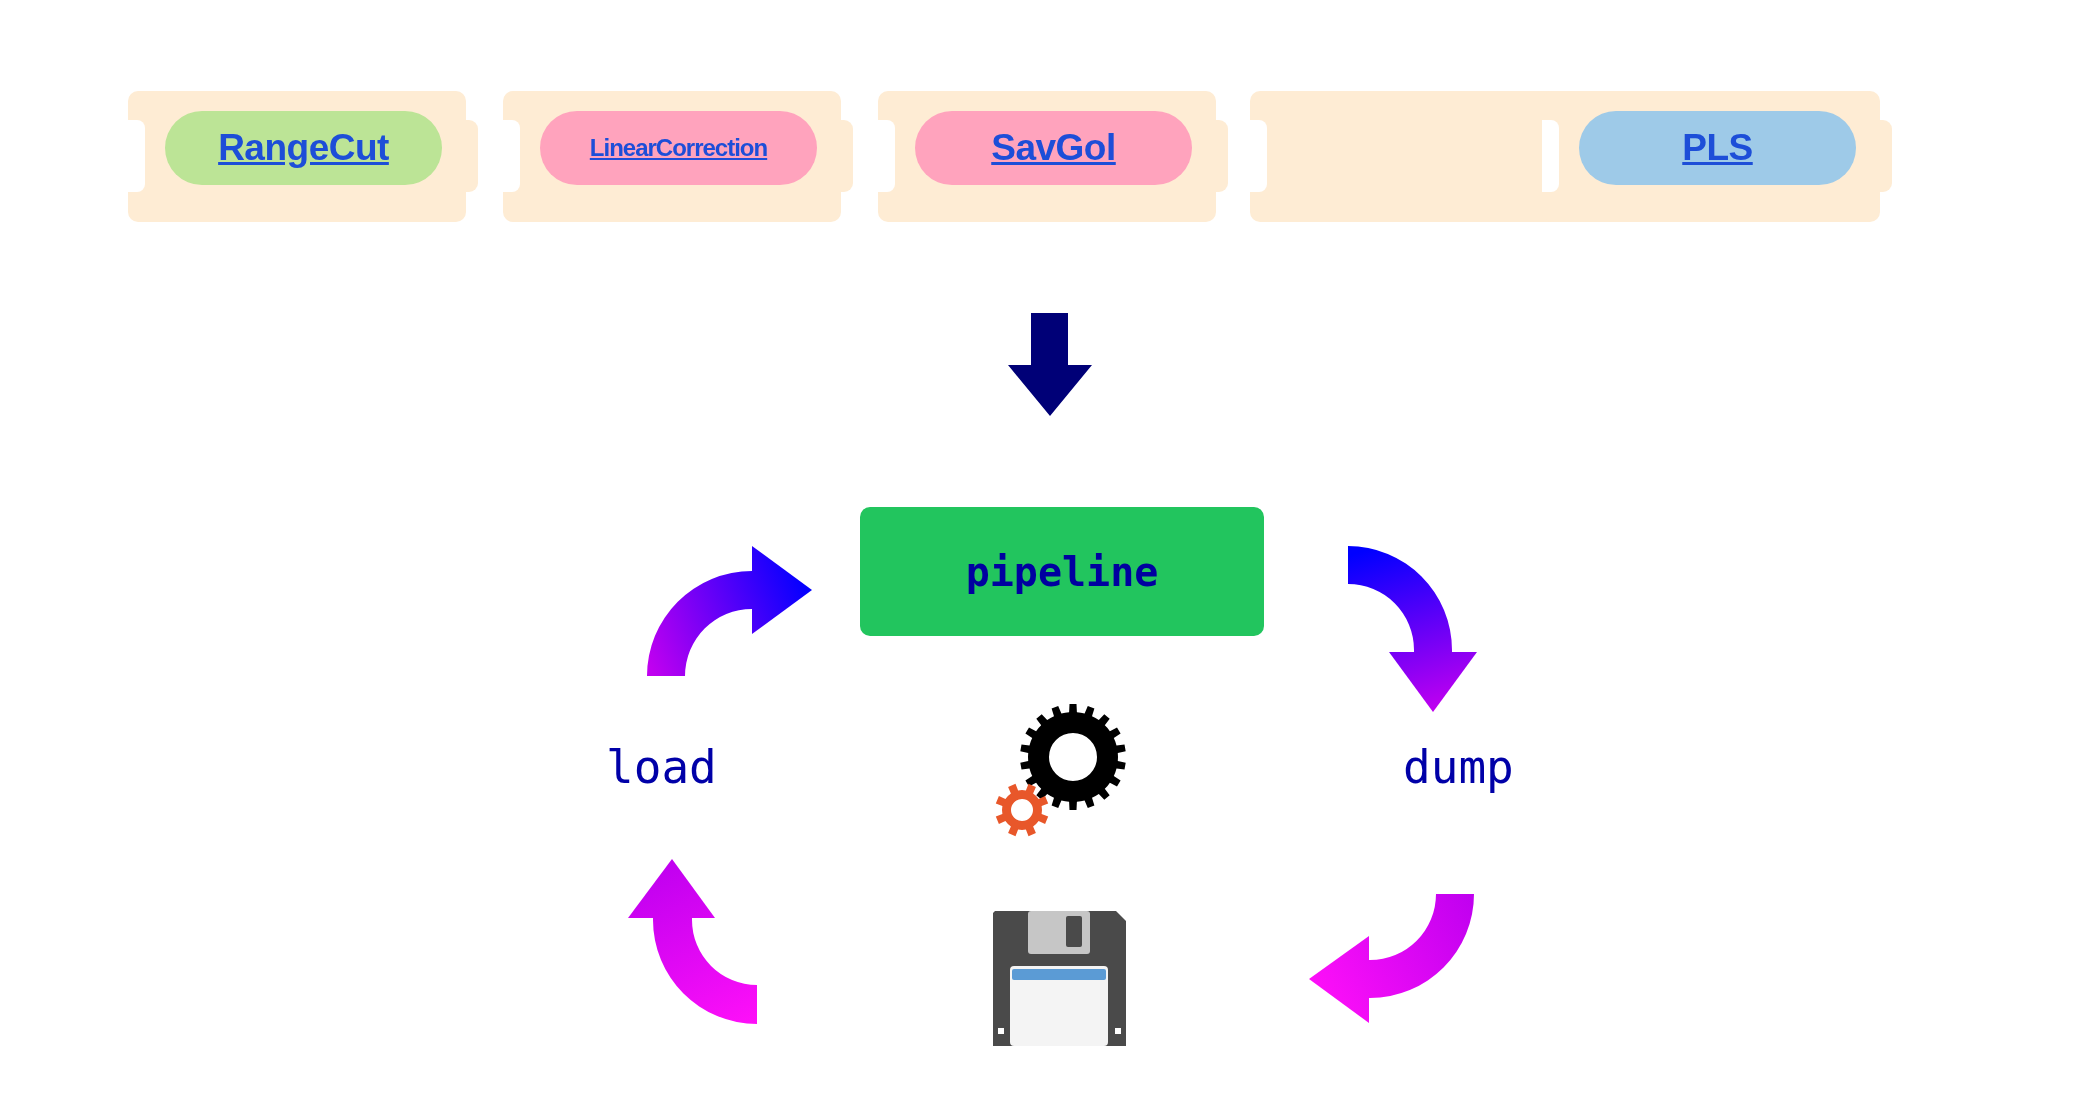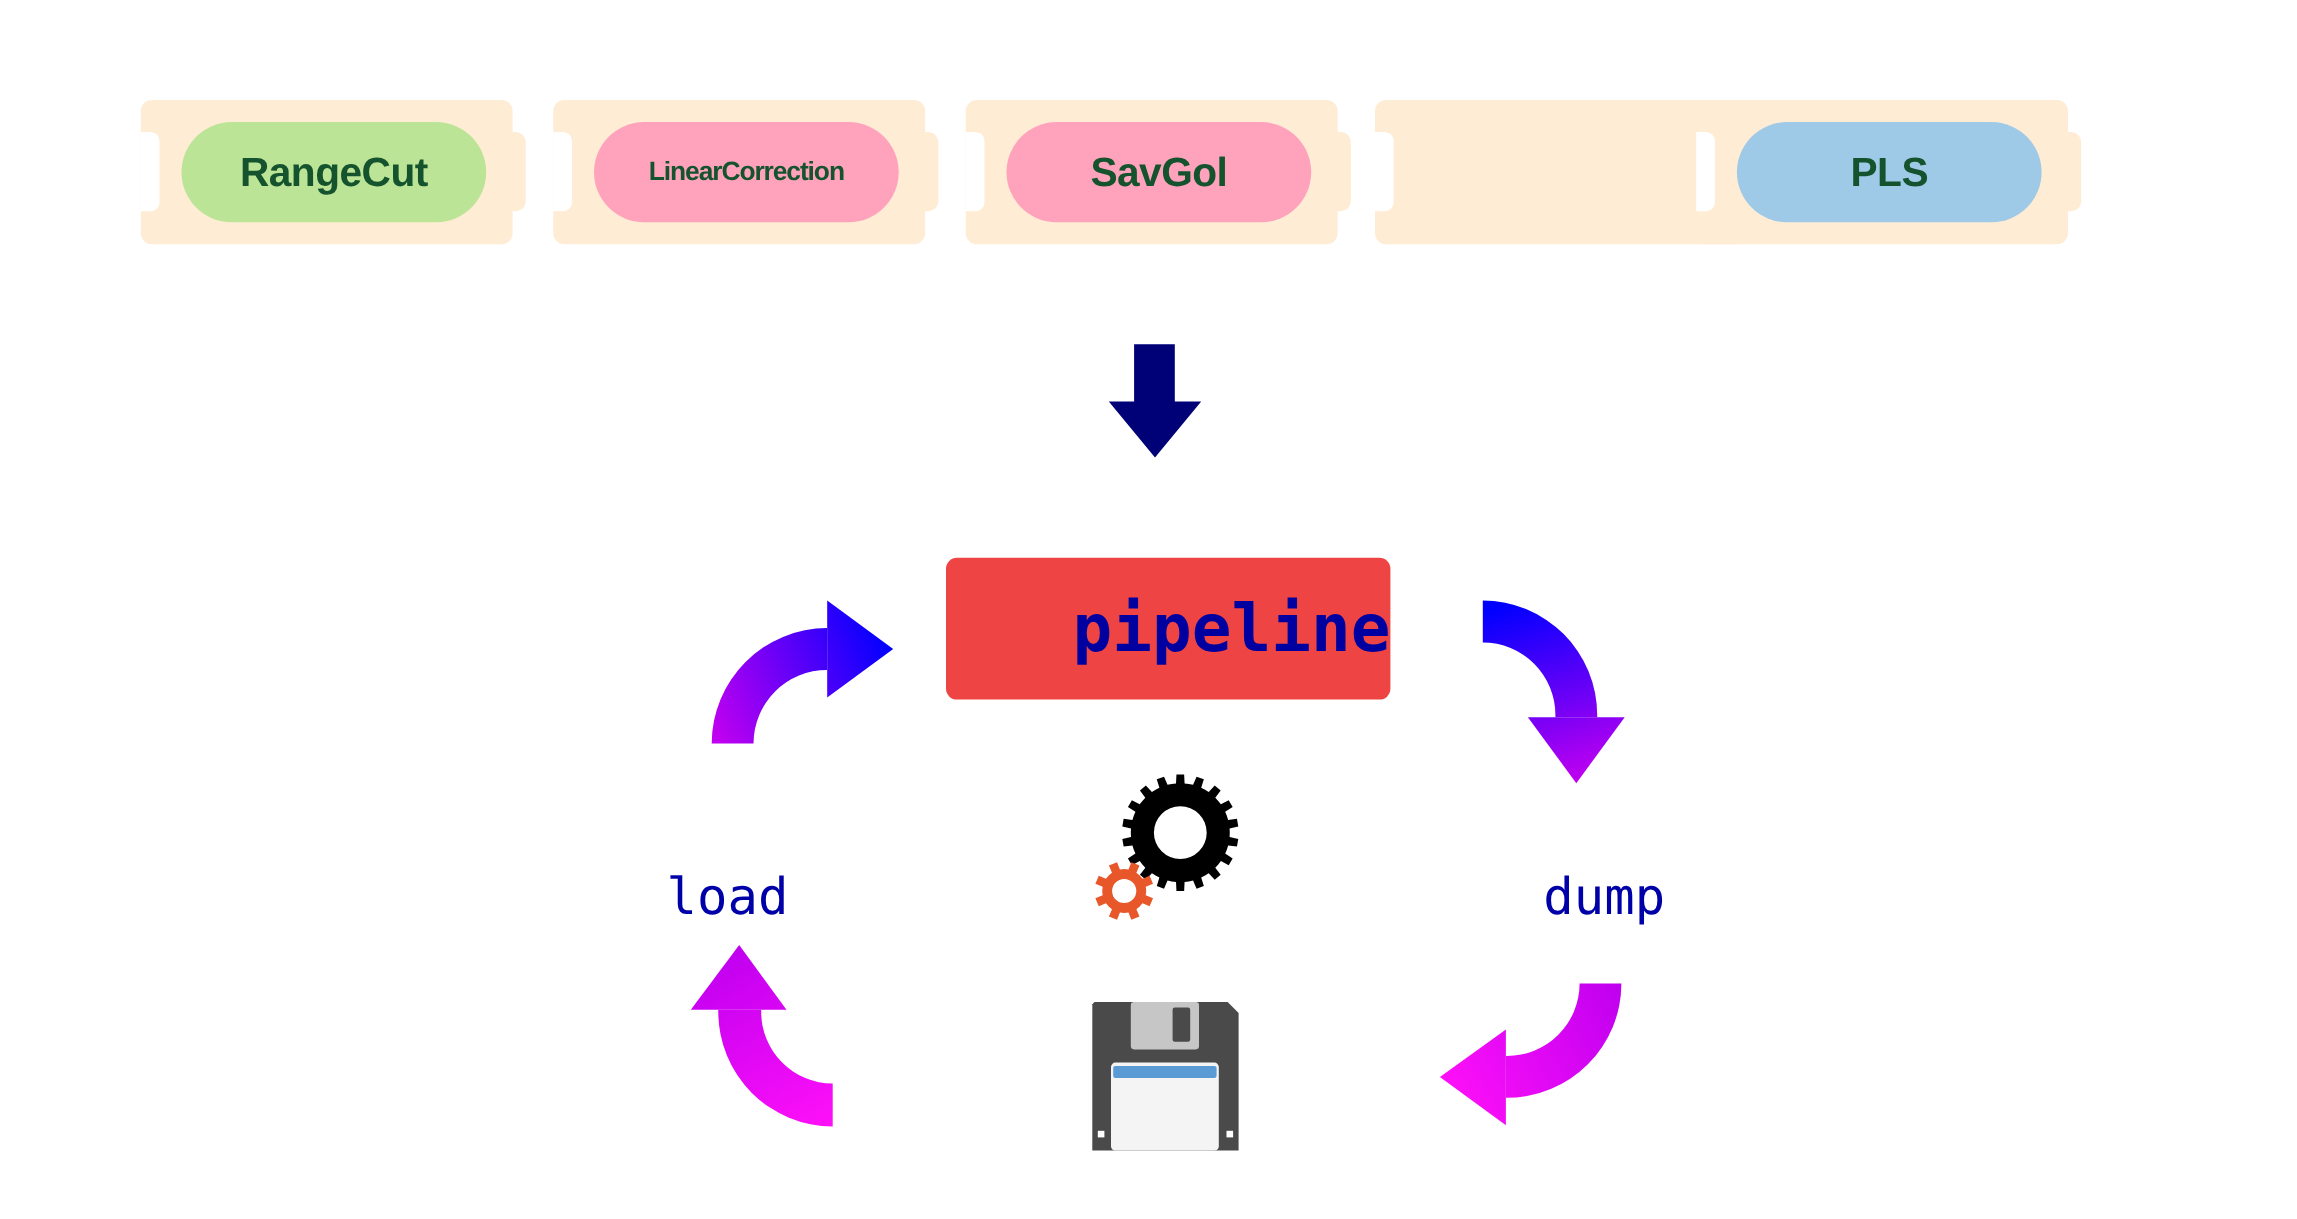--- a/index.html
+++ b/index.html
@@ -1,24 +1,24 @@
 <!DOCTYPE html>
 <html><head>
 <meta charset="utf-8">
 <style>
   html, body { margin: 0; padding: 0; background: #ffffff; }
   body { width: 2088px; height: 1108px; position: relative; overflow: hidden; font-family: "Liberation Sans", sans-serif; }
   .block { position: absolute; top: 91px; width: 350px; height: 131px; }
   .block .body { position: absolute; left: 0; top: 0; width: 338px; height: 131px; background: #feecd4; border-radius: 10px; }
   .block .notch { position: absolute; left: 0; top: 29px; width: 17px; height: 72px; background: #ffffff; border-radius: 0 8px 8px 0; }
   .block .tab { position: absolute; left: 330px; top: 29px; width: 20px; height: 72px; background: #feecd4; border-radius: 0 9px 9px 0; }
-  .block .pill { position: absolute; left: 37px; top: 20px; width: 277px; height: 91px; border-radius: 46px; display: flex; align-items: center; justify-content: center; color: #14532d; font-weight: bold; font-size: 37px; letter-spacing: -0.5px; }
+  .block .pill { position: absolute; left: 37px; top: 20px; width: 277px; height: 74px; border-radius: 46px; display: flex; align-items: center; justify-content: center; color: #1d4ed8; font-weight: bold; font-size: 37px; letter-spacing: -0.5px; text-decoration: underline; }
   .block .pill.wide { font-size: 24px; letter-spacing: -1px; }
-  .pipeline-box { position: absolute; left: 860px; top: 507px; width: 404px; height: 129px; background: #ef4444; border-radius: 10px; display: flex; align-items: center; justify-content: flex-end; color: #0000a0; font-family: "DejaVu Sans Mono", monospace; font-weight: bold; font-size: 60px; }
-  .label-text { position: absolute; color: #0000a8; font-family: "DejaVu Sans Mono", monospace; font-size: 46px; margin-top: 48px; }
+  .pipeline-box { position: absolute; left: 860px; top: 507px; width: 404px; height: 129px; background: #22c55e; border-radius: 10px; display: flex; align-items: center; justify-content: center; color: #0000a0; font-family: "DejaVu Sans Mono", monospace; font-weight: bold; font-size: 40px; }
+  .label-text { position: absolute; color: #0000a8; font-family: "DejaVu Sans Mono", monospace; font-size: 46px; }
   svg.layer { position: absolute; left: 0; top: 0; }
 </style>
 </head>
 <body>
 
 <div class="block" style="left:128px;">
   <div class="body"></div>
   <div class="notch"></div>
   <div class="tab"></div>
   <div class="pill" style="background:#bce496;">RangeCut</div>

